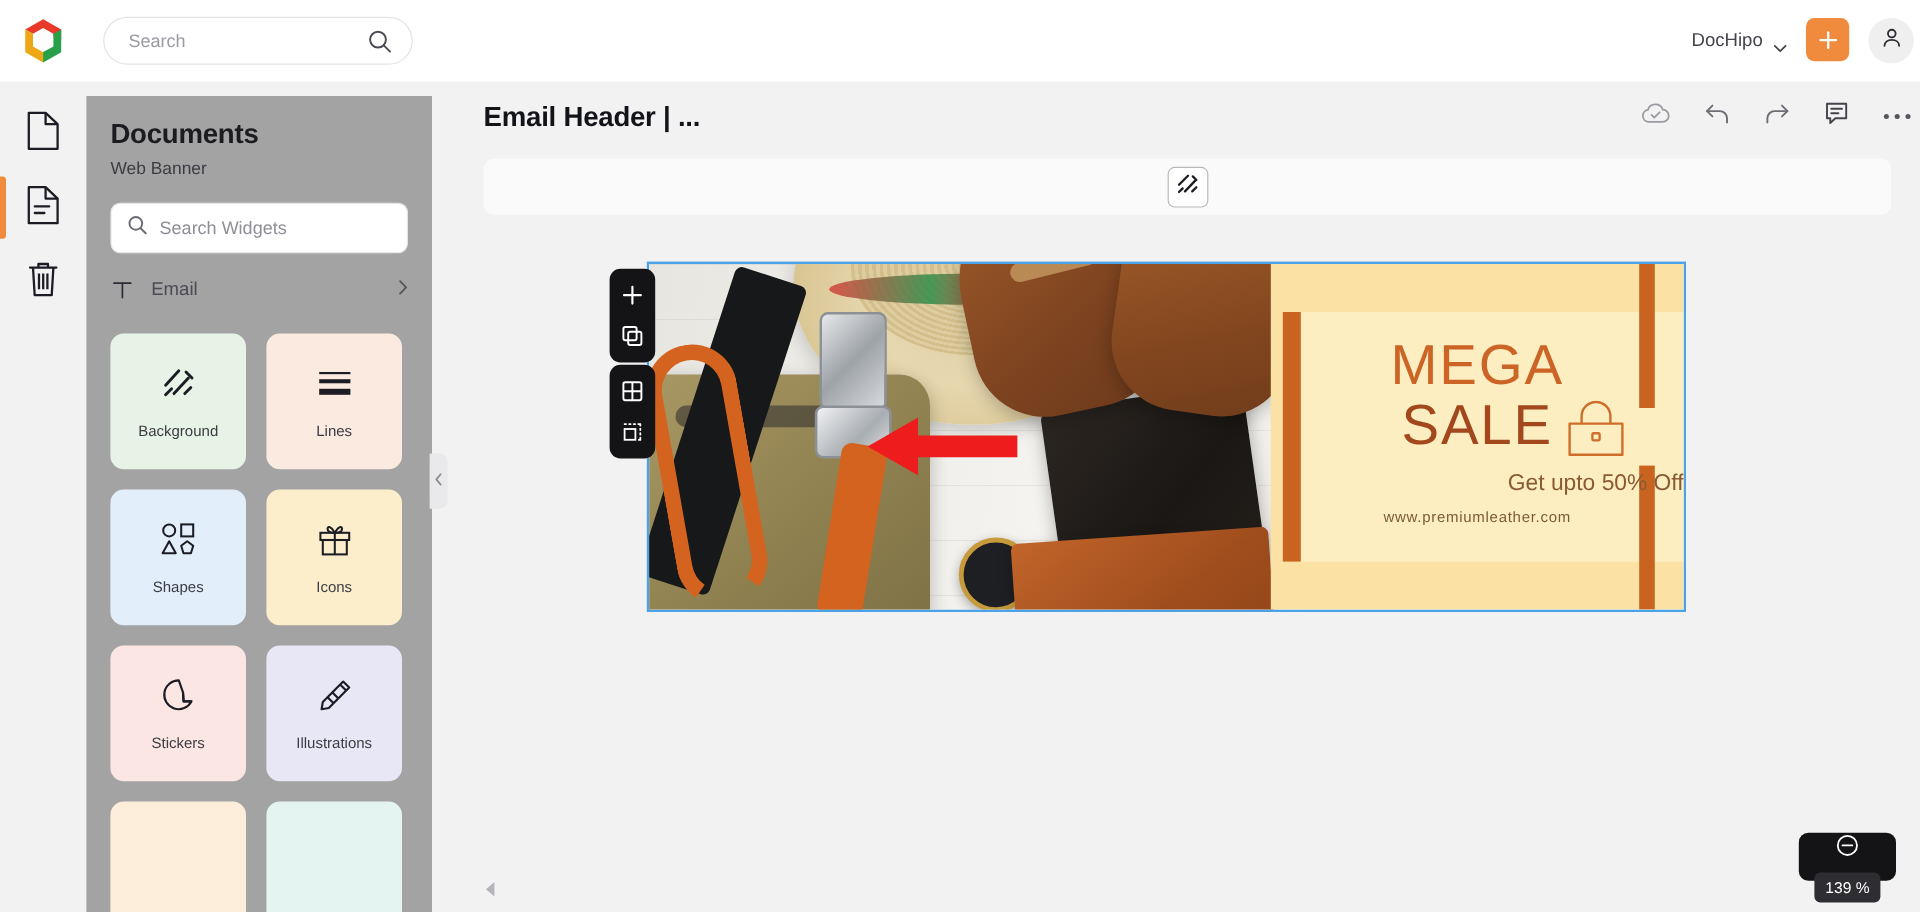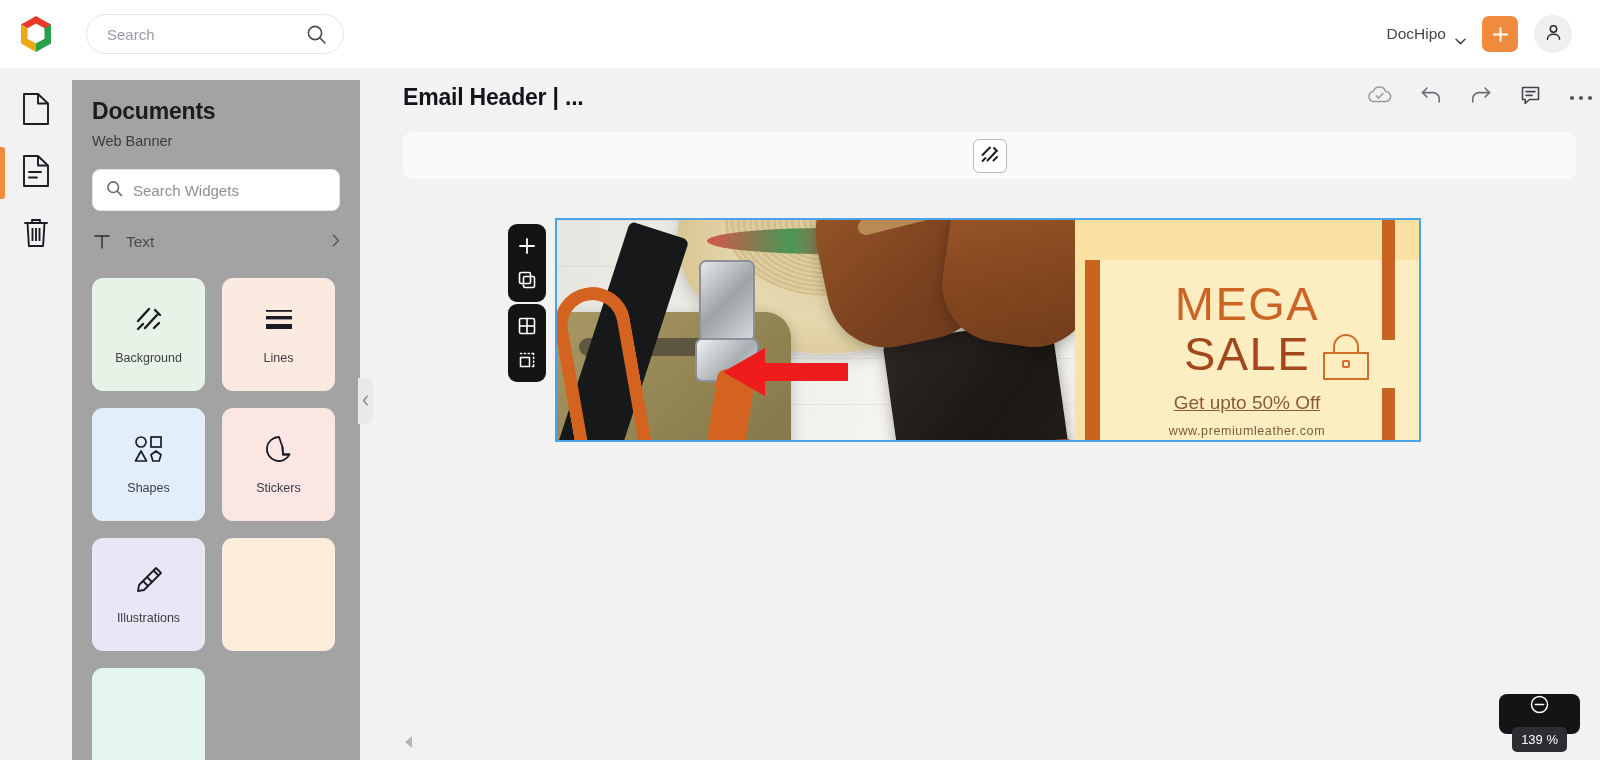--- a/index.html
+++ b/index.html
@@ -21,21 +21,21 @@
 
   .search-box {
     width: 258px; height: 40px; border: 1px solid #e4e4e7; border-radius: 21px;
     background: #fff; display: flex; align-items: center;
     padding: 0 16px 0 20px; margin-left: 14px;
   }
   .search-box .ph { flex: 1; color: #9a9aa2; font-size: 15px; }
   .search-ico { width: 21px; height: 21px; flex: none; }
 
   .topbar-right {
-    margin-left: auto; display: flex; align-items: center; gap: 16px; padding-right: 28px;
+    margin-left: auto; display: flex; gap: 16px; padding-right: 5px;
   }
   .brand-menu { display: flex; align-items: center; gap: 9px; color: #44444c; font-size: 15.5px; cursor: pointer; }
   .chev-d { width: 11px; height: 7px; }
   .plus-btn {
     width: 36px; height: 36px; border-radius: 7px; background: #f08a3c;
     display: flex; align-items: center; justify-content: center; cursor: pointer;
   }
   .plus-btn svg { display:block; }
   .avatar-btn {
     width: 38px; height: 38px; border-radius: 50%; background: #efefef;
@@ -104,21 +104,21 @@
     margin: 6px 24px 0 43px; height: 47px; background: #fafafa; border-radius: 9px;
     display: flex; align-items: center; justify-content: center;
   }
   .bg-tool {
     width: 34px; height: 34px; border: 1px solid #b9b9bd; border-radius: 6px; background: #fff;
     display: flex; align-items: center; justify-content: center; cursor: pointer;
   }
 
   
   .artboard {
-    position: absolute; left: 197px; top: 152px; width: 862px; height: 220px;
+    position: absolute; left: 181px; top: 152px; width: 862px; height: 288px;
     outline: 2px solid #4aa3e8; background: #fff; overflow: hidden;
   }
   .photo { position: absolute; inset: 0; }
   .wood {
     position: absolute; inset: 0;
     background:
       repeating-linear-gradient(180deg, rgba(0,0,0,0.055) 0 1px, rgba(0,0,0,0) 1px 46px),
       linear-gradient(100deg, #e8e6e1 0%, #f4f3ef 40%, #ebe9e4 100%);
   }
   .obj { position: absolute; }
@@ -129,21 +129,21 @@
     background: #fbe2a4;
   }
   .sale-inner { position: absolute; left: 18px; top: 40px; width: 326px; height: 208px; background: #fdeec2; }
   .bar-l { position: absolute; left: 10px; top: 40px; width: 15px; height: 208px; background: #c8641f; }
   .bar-r { position: absolute; right: 24px; top: 0; width: 13px; height: 120px; background: #c8641f; }
   .bar-r2 { position: absolute; right: 24px; top: 168px; width: 13px; height: 120px; background: #c8641f; }
   .mega { position: absolute; left: 0; right: 0; top: 56px; text-align: center; font-size: 47px;
           letter-spacing: 1.5px; color: #cc6426; font-family: "Liberation Sans", sans-serif; }
   .sale { position: absolute; left: 0; right: 0; top: 106px; text-align: center; font-size: 47px;
           letter-spacing: 1.5px; color: #a3471d; }
-  .getoff { position: absolute; left: 0; right: 0; top: 172px; text-align: center; font-size: 19px; color: #8a5b33; text-decoration: underline; }
+  .getoff { position: absolute; left: 0; right: 0; top: 172px; text-align: right; font-size: 19px; color: #8a5b33; }
   .siteurl { position: absolute; left: 0; right: 0; top: 204px; text-align: center; font-size: 12.5px;
              letter-spacing: 0.6px; color: #7b5a3a; }
   .bagicon { position: absolute; right: 44px; top: 114px; }
 
   
   .floatbar {
     position: absolute; background: #141417; border-radius: 9px;
     display: flex; flex-direction: column; align-items: center; justify-content: center; gap: 14px;
     padding: 12px 0; width: 38px; z-index: 18;
   }
@@ -266,21 +266,21 @@
       <span class="ph">Search Widgets</span>
     </div>
 
     <div class="cat-row">
       <span class="cat-ico">
         <svg width="18" height="18" viewBox="0 0 18 18" fill="none" stroke="#2c2c34" stroke-width="1.4">
           <line x1="2" y1="3" x2="16" y2="3" stroke-linecap="round"></line>
           <line x1="9" y1="3" x2="9" y2="15" stroke-linecap="round"></line>
         </svg>
       </span>
-      <span class="cat-label">Text</span>
+      <span class="cat-label">Email</span>
       <span>
         <svg width="8" height="13" viewBox="0 0 8 13" fill="none" stroke="#55555d" stroke-width="1.5">
           <path d="M1.4 1.3 L6.4 6.5 L1.4 11.7" stroke-linecap="round" stroke-linejoin="round"></path>
         </svg>
       </span>
     </div>
 
 
     <div class="cards">
 
@@ -313,20 +313,32 @@
           <svg width="32" height="30" viewBox="0 0 32 30" fill="none" stroke="#1c1c24" stroke-width="1.7">
             <circle cx="8" cy="8" r="5"></circle>
             <rect x="18" y="3" width="10" height="10"></rect>
             <path d="M8 17 L13.5 27 L2.5 27 Z" stroke-linejoin="round"></path>
             <path d="M23 17 L28 20.8 L26.1 27 L19.9 27 L18 20.8 Z" stroke-linejoin="round"></path>
           </svg>
         </span>
         <span class="c-label">Shapes</span>
       </div>
 
+      <div class="card" style="background:#fdeecb">
+        <span>
+          <svg width="32" height="30" viewBox="0 0 32 30" fill="none" stroke="#1c1c24" stroke-width="1.7">
+            <rect x="4" y="10" width="24" height="6"></rect>
+            <rect x="6" y="16" width="20" height="12"></rect>
+            <line x1="16" y1="10" x2="16" y2="28"></line>
+            <path d="M16 10c-4 0-6-1.2-6-3.2S12 3.6 16 10Z" stroke-linejoin="round"></path>
+            <path d="M16 10c4 0 6-1.2 6-3.2S20 3.6 16 10Z" stroke-linejoin="round"></path>
+          </svg>
+        </span>
+        <span class="c-label">Icons</span>
+      </div>
 
       <div class="card" style="background:#fbe6e4">
         <span>
           <svg width="30" height="30" viewBox="0 0 30 30" fill="none" stroke="#1c1c24" stroke-width="1.8">
             <path d="M15 3a12 12 0 1 0 10.6 17.4L19 20.5 18.5 13Z" stroke-linejoin="round"></path>
             <path d="M18.5 13 L19 20.5 L25.6 20.4" stroke-linejoin="round"></path>
           </svg>
         </span>
         <span class="c-label">Stickers</span>
       </div>

